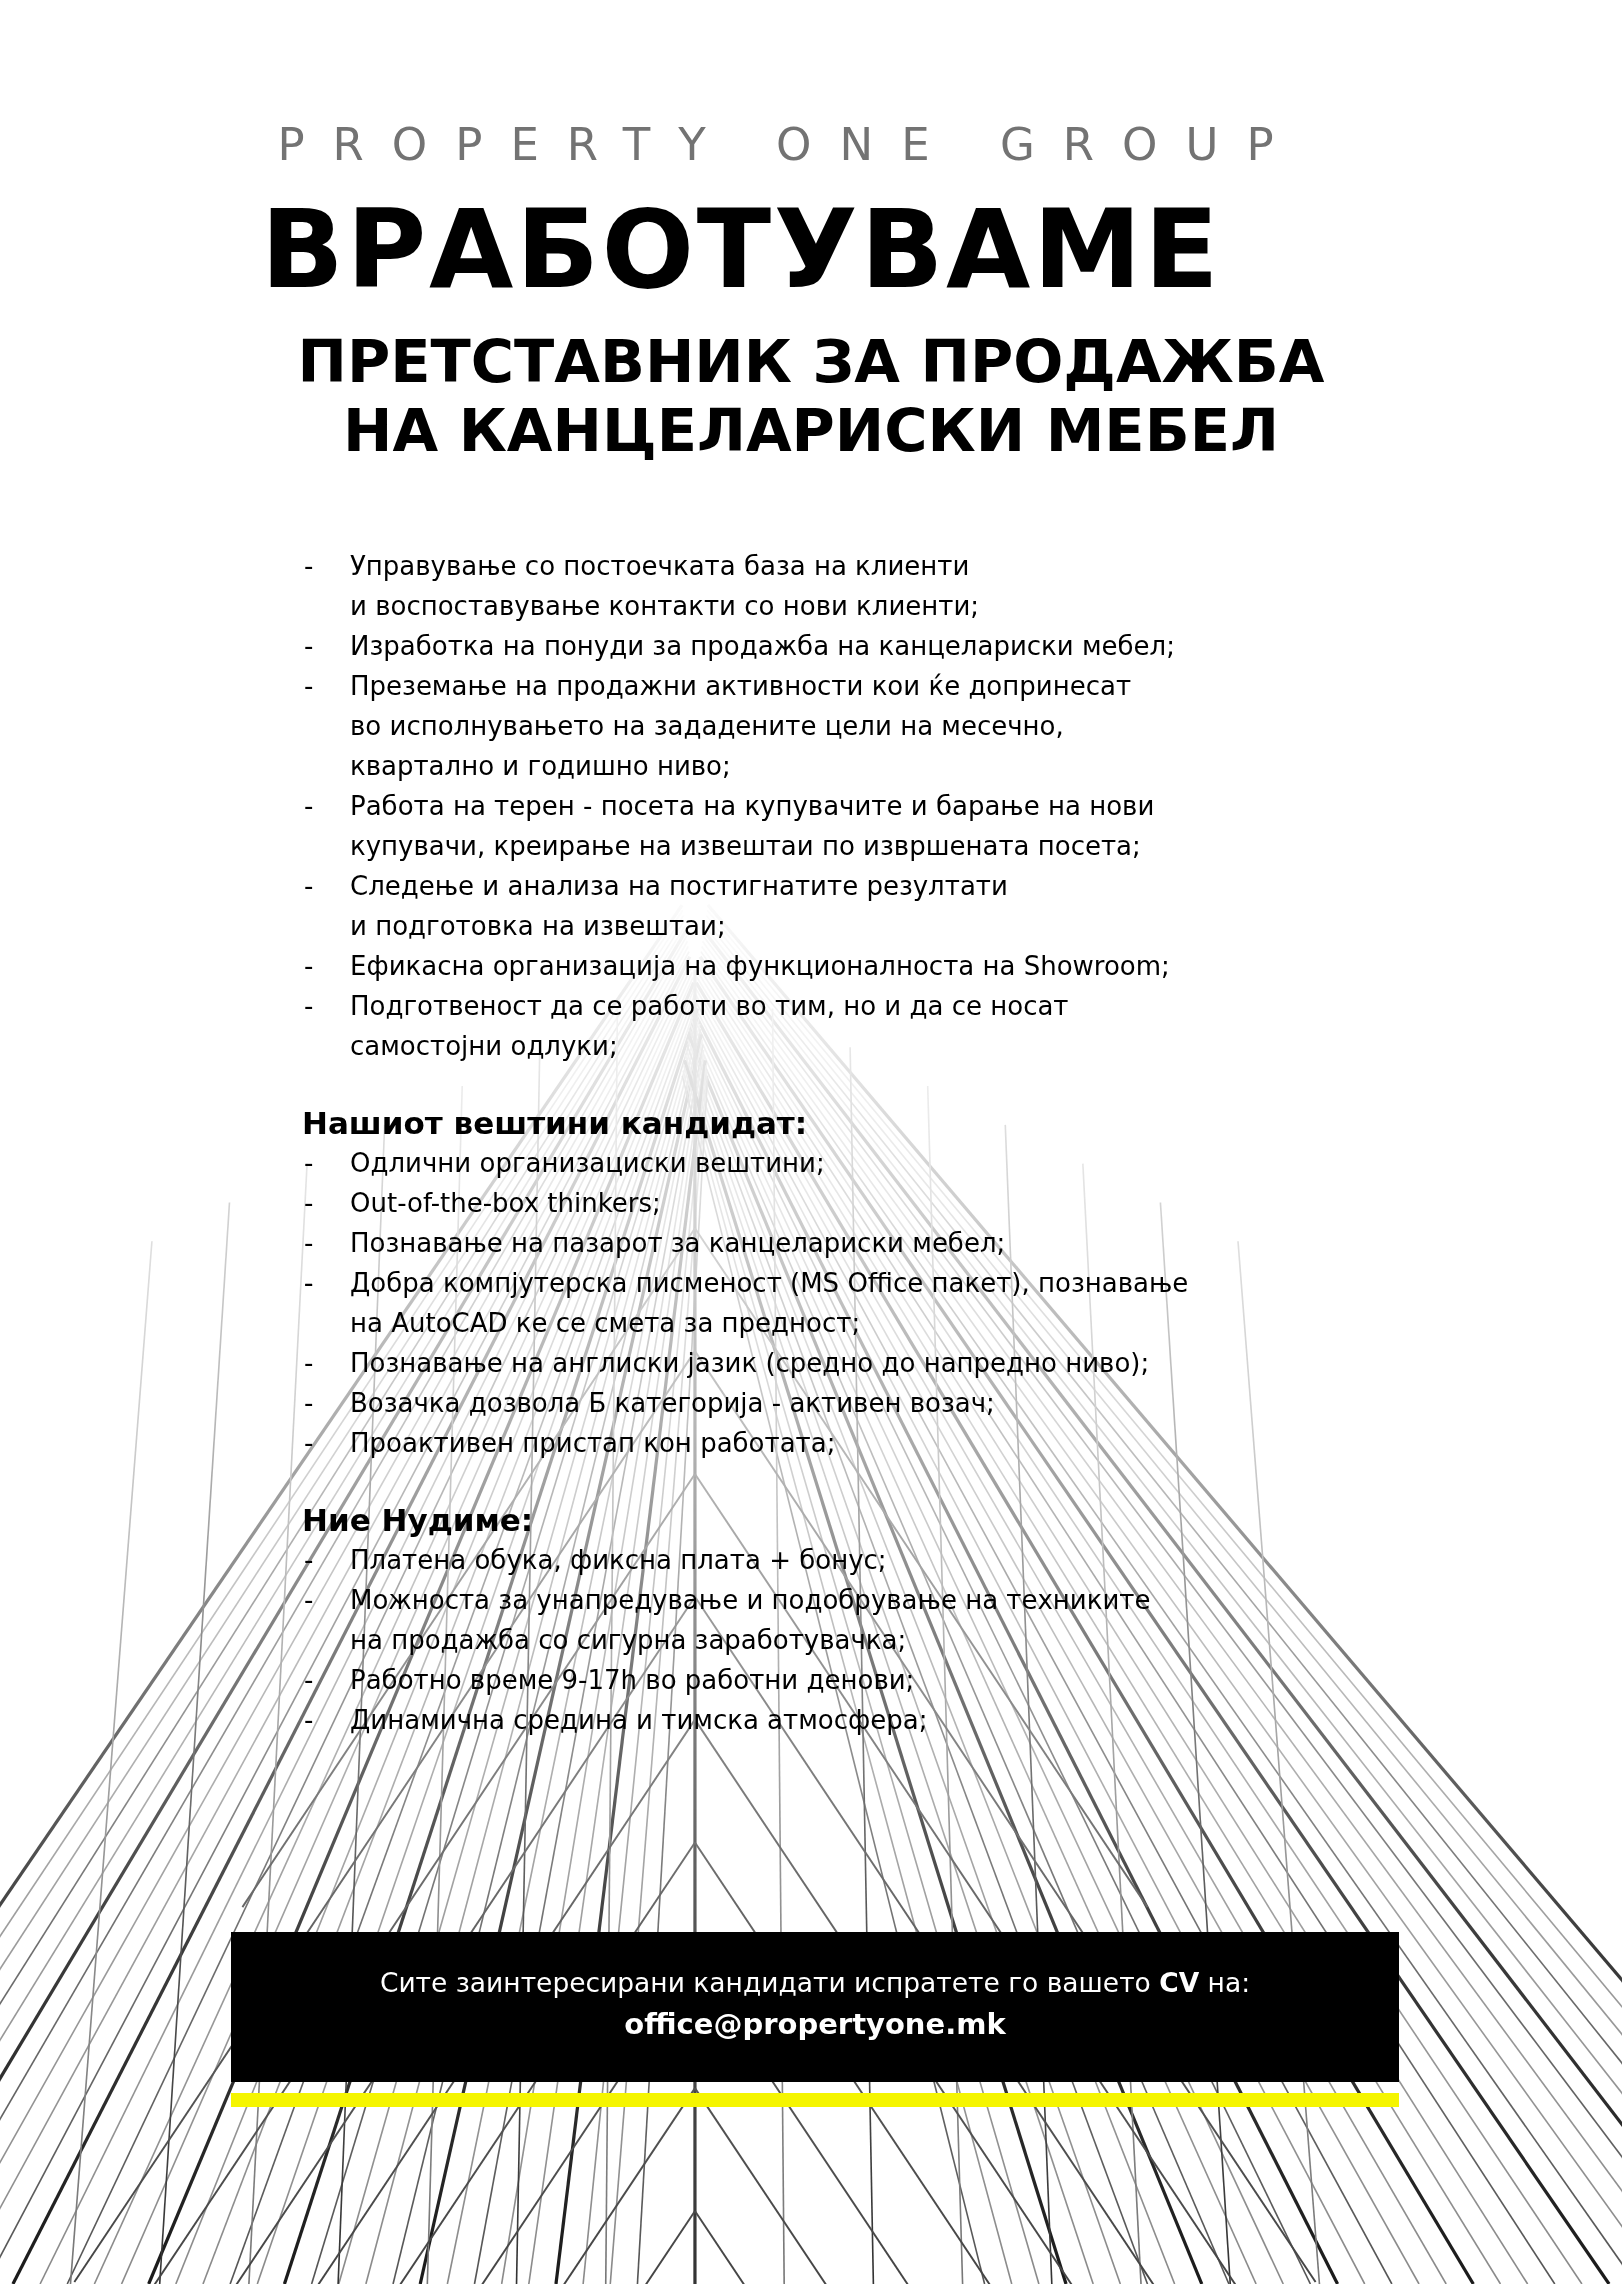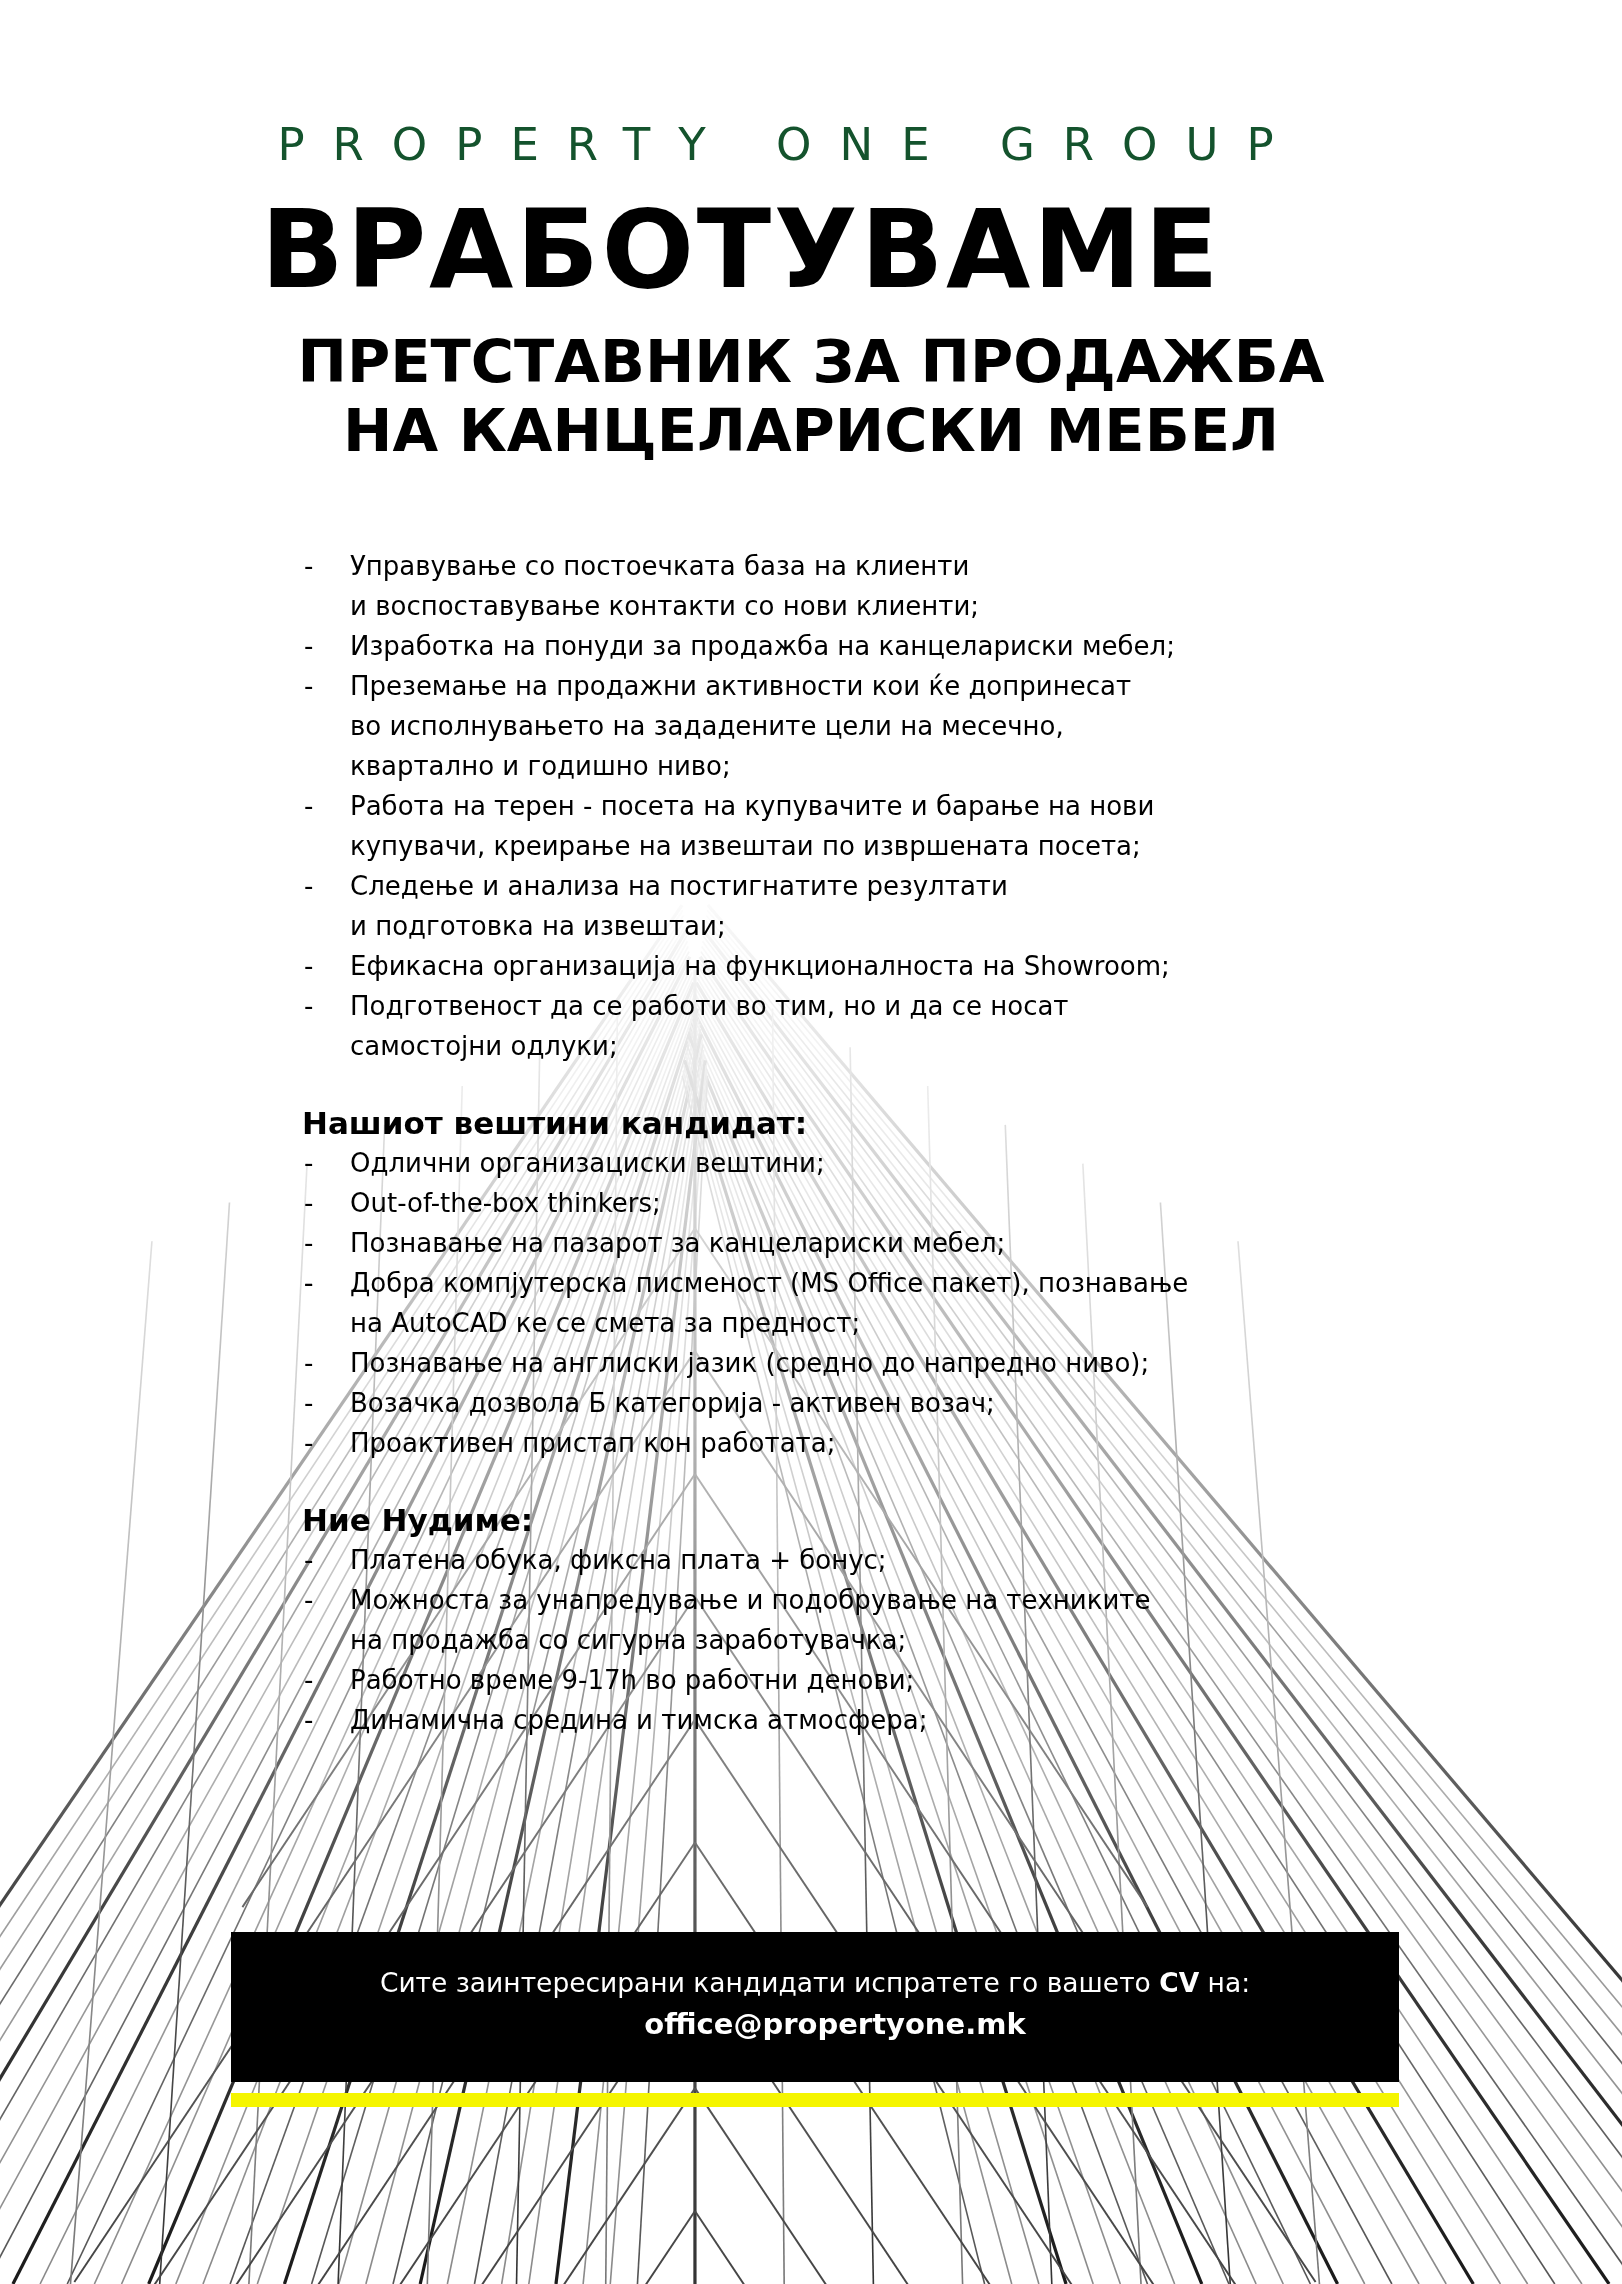--- a/index.html
+++ b/index.html
@@ -11,21 +11,21 @@
     }
     #bg {
       position: absolute; left: 0; top: 0; width: 1622px; height: 2284px;
       z-index: 0;
     }
     .page { position: absolute; left: 0; top: 0; width: 1622px; height: 2284px; z-index: 1; }
 
     .brand {
       position: absolute; top: 122px; left: 0; width: 1553px; text-align: center;
       font-family: "DejaVu Sans", sans-serif; font-weight: 400;
-      font-size: 45px; letter-spacing: 28px; color: #14532d; line-height: 45px;
+      font-size: 45px; letter-spacing: 28px; color: #737373; line-height: 45px;
       padding-left: 26px; box-sizing: border-box;
     }
     .hiring {
       position: absolute; top: 195px; left: 0; width: 1482px; text-align: center;
       font-family: "DejaVu Sans", sans-serif; font-weight: 700;
       font-size: 109px; letter-spacing: 2.6px; line-height: 110px; color: #000;
     }
     .position {
       position: absolute; top: 327px; left: 0; width: 1622px; text-align: center;
       font-family: "DejaVu Sans", sans-serif; font-weight: 700;
@@ -50,21 +50,21 @@
       position: absolute; left: 231px; top: 1932px; width: 1168px; height: 150px;
       background: #000; color: #fff; text-align: center;
     }
     .cta .line1 {
       position: absolute; top: 31px; left: 0; width: 100%;
       font-size: 26.5px; line-height: 39px; white-space: nowrap;
     }
     .cta .line1 b { font-weight: 700; }
     .cta .email {
       position: absolute; top: 72px; left: 0; width: 100%;
-      font-size: 29px; font-weight: 700; line-height: 40px; padding-left: 20px;
+      font-size: 29px; font-weight: 700; line-height: 40px;
     }
     .cta-bar {
       position: absolute; left: 231px; top: 2093px; width: 1168px; height: 14.2px;
       background: #f5f500;
     }
   </style>
 </head>
 <body>
 
 <svg id="bg" width="1622" height="2284" xmlns="http://www.w3.org/2000/svg" viewBox="0 0 2509 3533">

